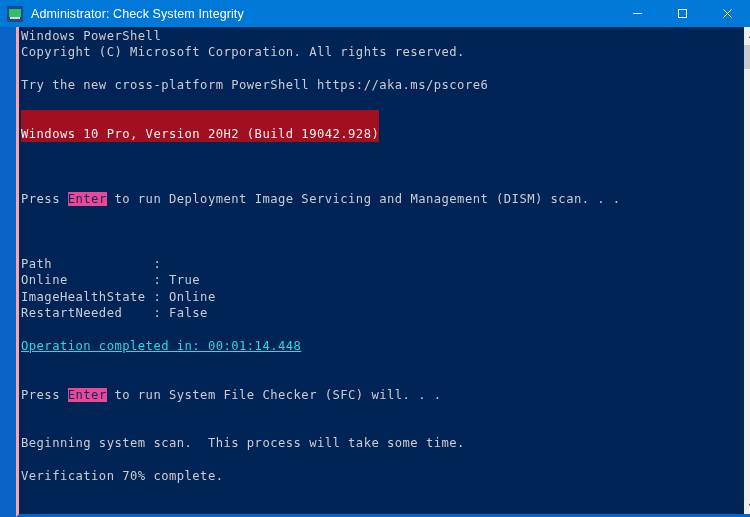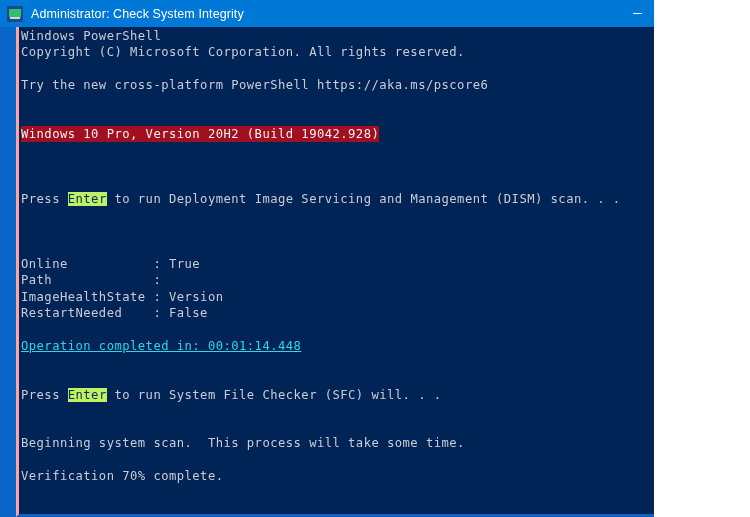--- a/index.html
+++ b/index.html
@@ -9,21 +9,21 @@
   }
   body {
     width: 750px;
     height: 517px;
     overflow: hidden;
     font-family: "DejaVu Sans Mono", monospace;
   }
 
   .window {
     position: relative;
-    width: 654px;
+    width: 750px;
     height: 517px;
     background: #0a64c8;
     box-sizing: border-box;
     overflow: hidden;
   }
 
   
   .titlebar {
     position: absolute;
     left: 0; top: 0;
@@ -121,24 +121,24 @@
     color: #ccccd4;
     white-space: pre;
     letter-spacing: 0.45px;
   }
   .line.cyan { color: #2fd5e8; text-decoration: underline; }
   .line.blank { color: transparent; }
 
   .hl-red {
     background: #a01020;
     color: #f2f2f2;
-    padding: 1px 0 1px 0;
+    padding: 17px 0 1px 0;
   }
   .hl-key {
-    background: #bef264;
+    background: #ec4899;
     color: #0b2a5b;
   }
 
   
   .scrollbar {
     position: absolute;
     right: 3px;
     top: 0;
     width: 19px;
     height: 487px;
@@ -212,23 +212,23 @@
           <div class="line blank">&nbsp;</div>
           <div class="line blank">&nbsp;</div>
           <div class="line"><span class="hl-red">Windows 10 Pro, Version 20H2 (Build 19042.928)</span></div>
           <div class="line blank">&nbsp;</div>
           <div class="line blank">&nbsp;</div>
           <div class="line blank">&nbsp;</div>
           <div class="line"><span>Press </span><span class="hl-key">Enter</span><span> to run Deployment Image Servicing and Management (DISM) scan. . .</span></div>
           <div class="line blank">&nbsp;</div>
           <div class="line blank">&nbsp;</div>
           <div class="line blank">&nbsp;</div>
+          <div class="line">Path             :</div>
           <div class="line">Online           : True</div>
-          <div class="line">Path             :</div>
-          <div class="line">ImageHealthState : Version</div>
+          <div class="line">ImageHealthState : Online</div>
           <div class="line">RestartNeeded    : False</div>
           <div class="line blank">&nbsp;</div>
           <div class="line cyan">Operation completed in: 00:01:14.448</div>
           <div class="line blank">&nbsp;</div>
           <div class="line blank">&nbsp;</div>
           <div class="line"><span>Press </span><span class="hl-key">Enter</span><span> to run System File Checker (SFC) will. . .</span></div>
           <div class="line blank">&nbsp;</div>
           <div class="line blank">&nbsp;</div>
           <div class="line">Beginning system scan.  This process will take some time.</div>
           <div class="line blank">&nbsp;</div>

